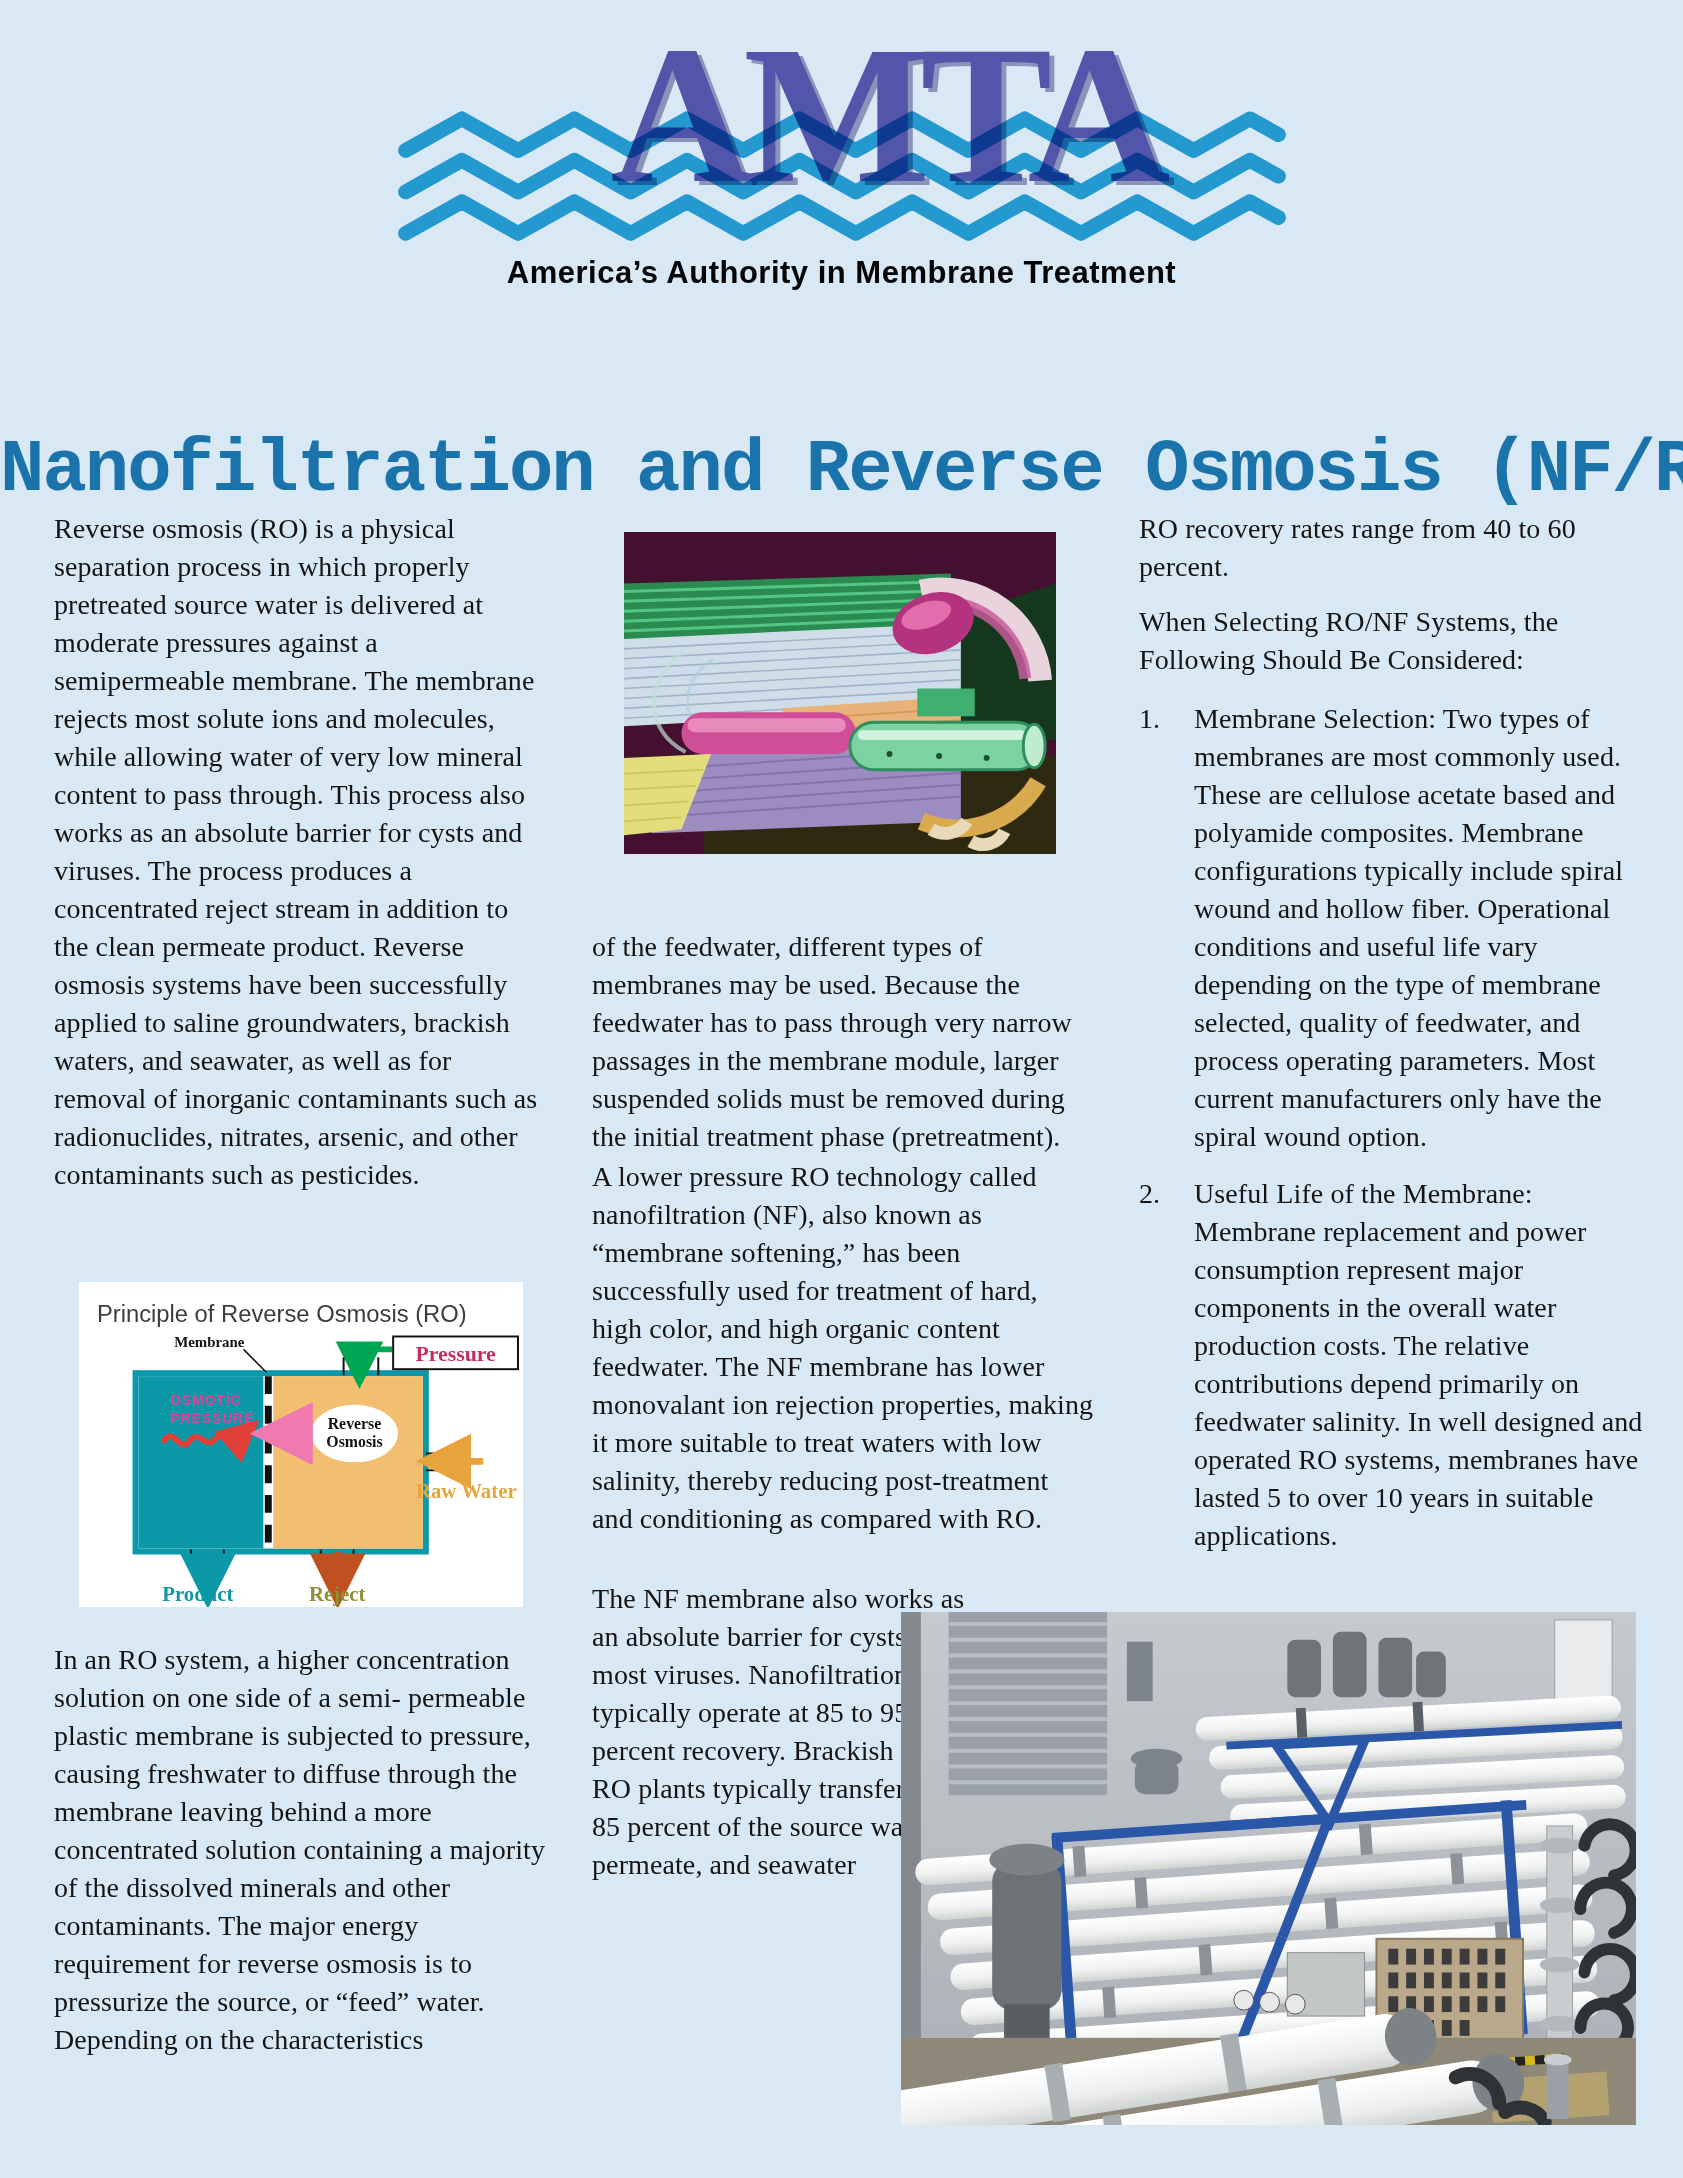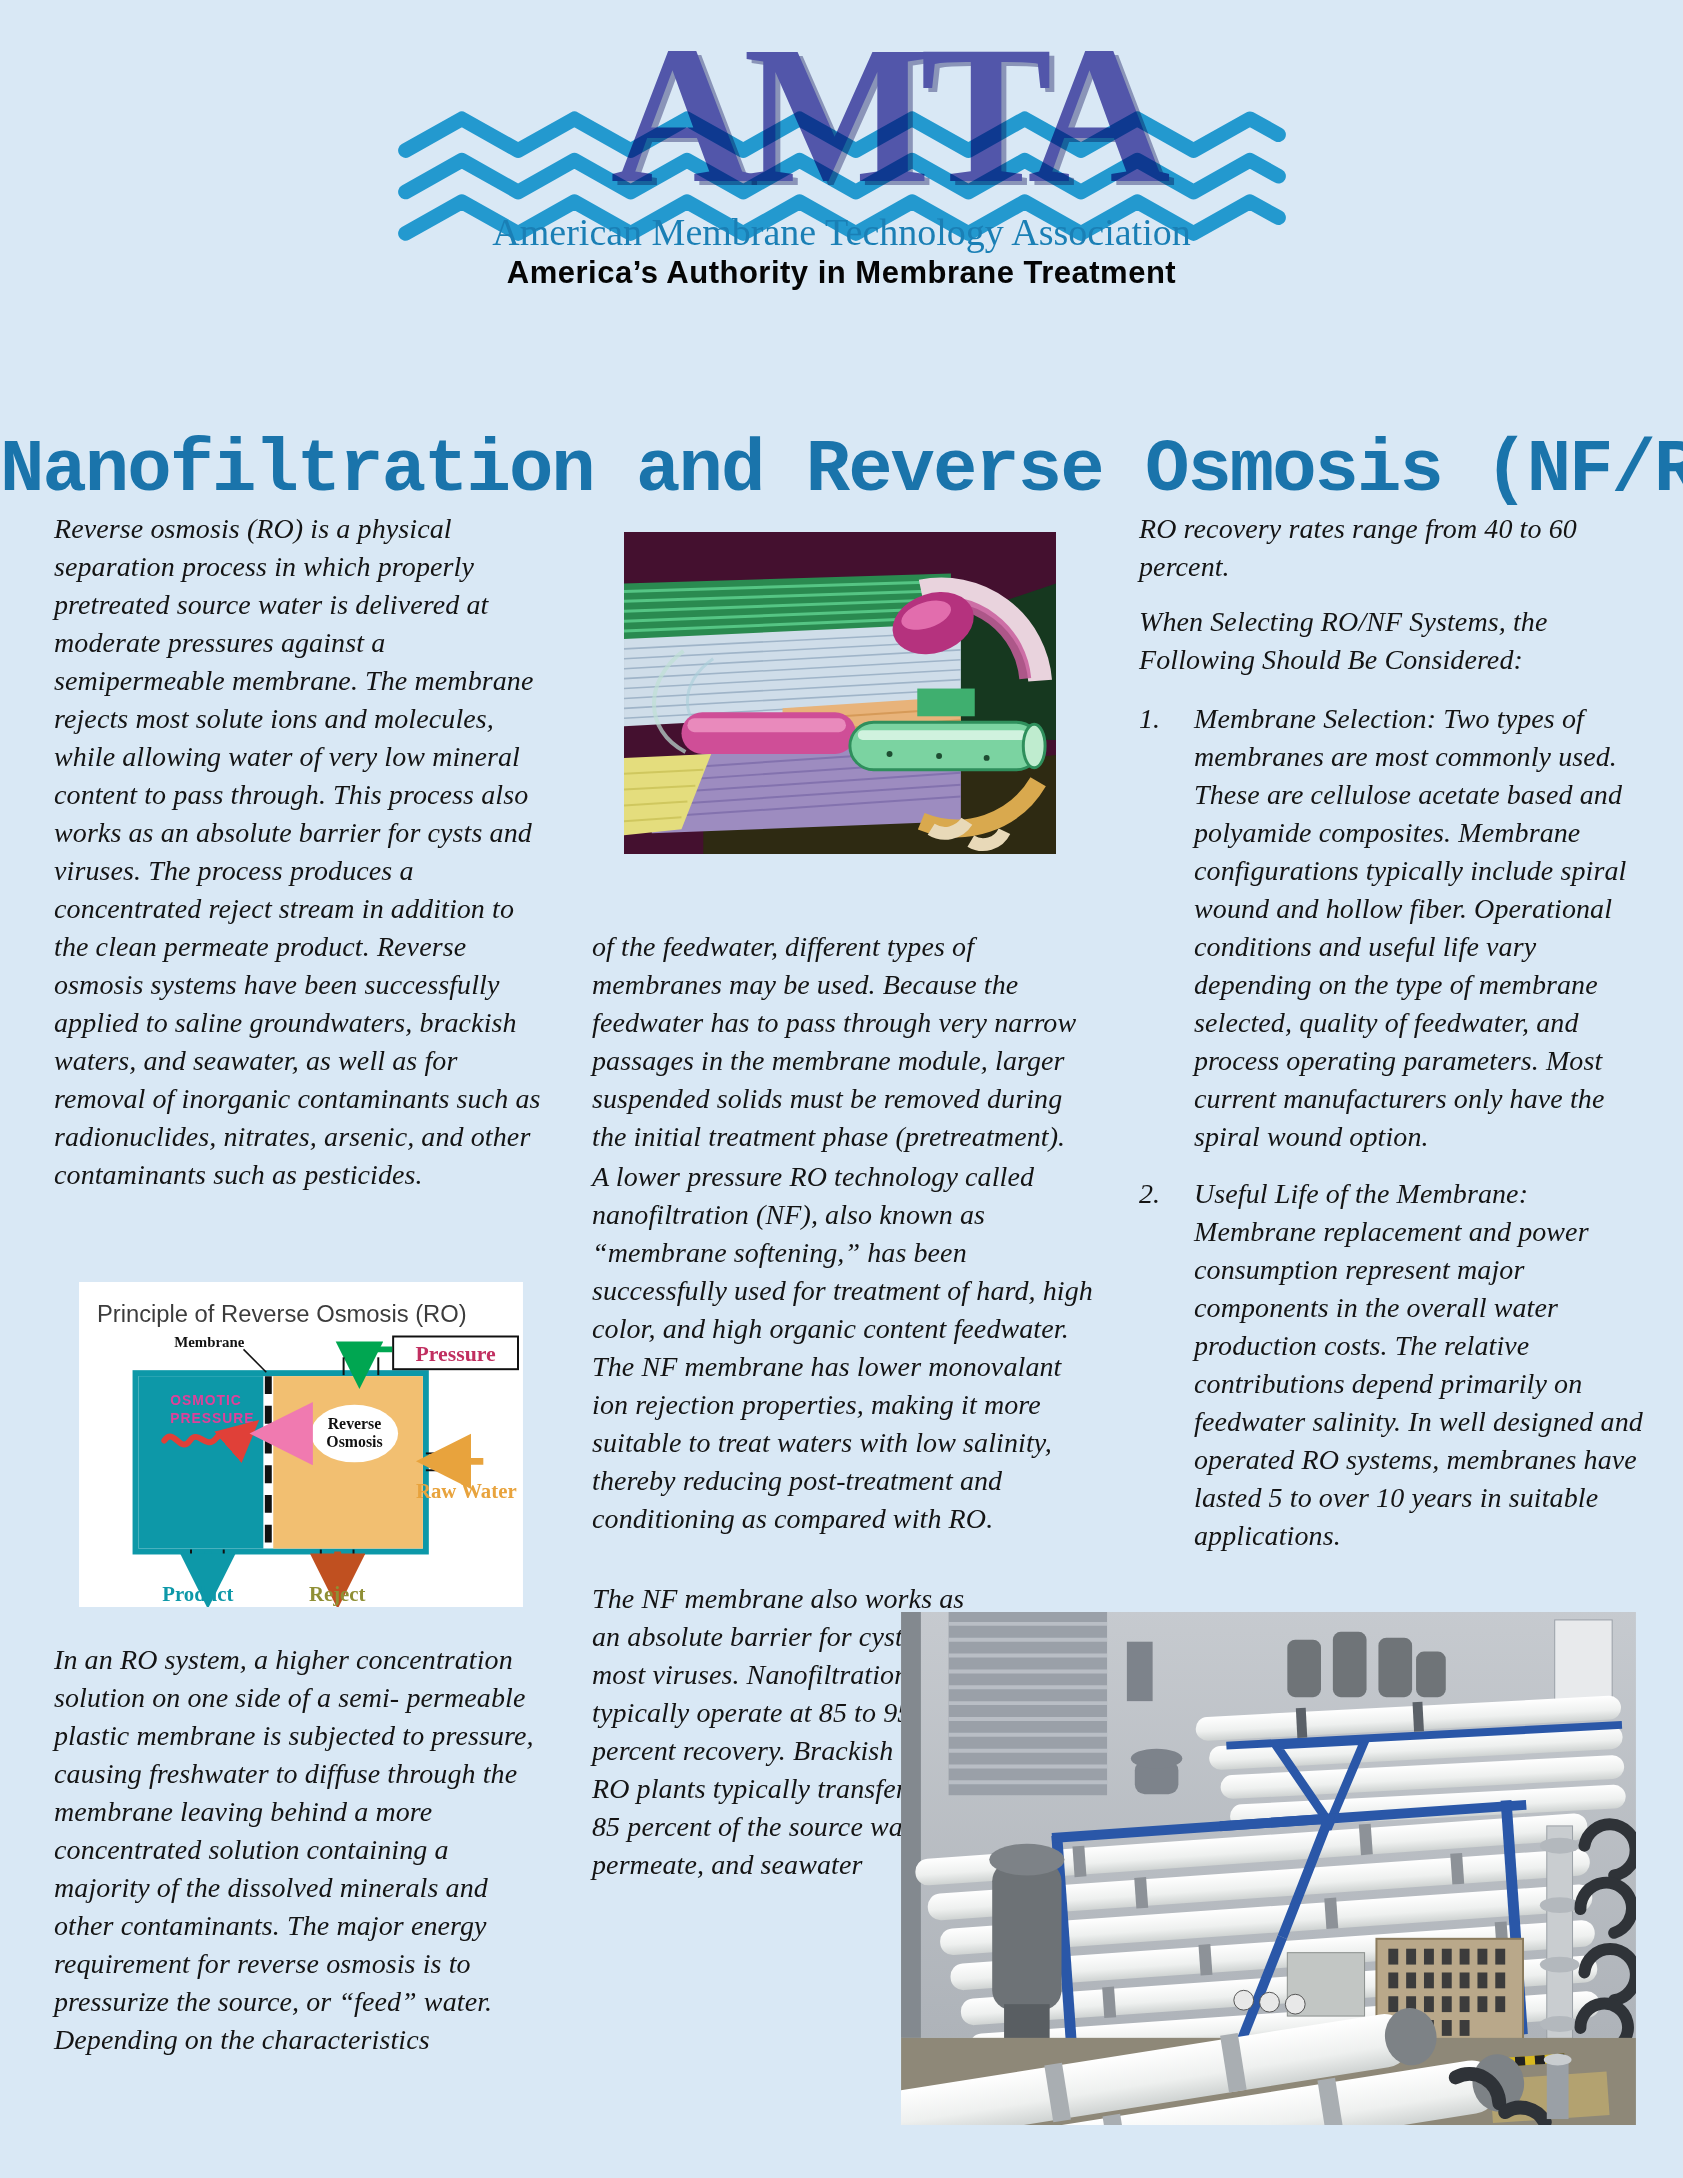--- a/index.html
+++ b/index.html
@@ -31,21 +31,21 @@
     font-size:31px; color:#050505; letter-spacing:0.5px;
   }
   .main-title{
     position:absolute; top:378px; left:0; width:100%; text-align:center;
     font-family:Liberation Mono, monospace; font-weight:bold;
     font-size:74px; color:#1a74ab; letter-spacing:-2px; white-space:nowrap;
   }
   
   .col-text{
     position:absolute; font-size:28px; line-height:38px;
-    text-align:left; letter-spacing:0.1px;font-style:italic;
+    text-align:left; letter-spacing:0.1px;
   }
   .para + .para{ margin-top:17px; }
   .num-list{ margin-top:21px; }
   .num-item{ display:grid; grid-template-columns:55px 1fr; }
   .num-item + .num-item{ margin-top:19px; }
   
   .diagram-box{ position:absolute; left:79px; top:1282px; width:444px; height:383px; }
   .module-img{ position:absolute; left:624px; top:532px; width:432px; height:322px; }
   .plant-photo{ position:absolute; left:901px; top:1612px; width:735px; height:513px; }
   svg{ display:block; }
@@ -60,21 +60,20 @@
   </div>
 
   <svg class="logo-waves" viewBox="0 0 900 160" aria-hidden="true">
     <g fill="none" stroke="#29a8d8" stroke-width="15" stroke-linejoin="round" stroke-linecap="round">
       <path d="M8,44 L65,12 L122,44 L179,12 L236,44 L293,12 L350,44 L407,12 L464,44 L521,12 L578,44 L635,12 L692,44 L749,12 L806,44 L863,12 L892,28"></path>
       <path d="M8,86 L65,54 L122,86 L179,54 L236,86 L293,54 L350,86 L407,54 L464,86 L521,54 L578,86 L635,54 L692,86 L749,54 L806,86 L863,54 L892,70"></path>
       <path d="M8,128 L65,96 L122,128 L179,96 L236,128 L293,96 L350,128 L407,96 L464,128 L521,96 L578,128 L635,96 L692,128 L749,96 L806,128 L863,96 L892,112"></path>
     </g>
   </svg>
 
-  <div class="org-name">American Membrane Technology Association</div>
   <div class="tagline">America’s Authority in Membrane Treatment</div>
 
   <h1 class="main-title">Nanofiltration and Reverse Osmosis (NF/RO)</h1>
 
   <div class="col-text" style="left:54px; top:510px; width:492px;">
     <div class="para">Reverse osmosis (RO) is a physical separation process in which properly pretreated source water is delivered at moderate pressures against a semipermeable membrane. The membrane rejects most solute ions and molecules, while allowing water of very low mineral content to pass through. This process also works as an absolute barrier for cysts and viruses. The process produces a concentrated reject stream in addition to the clean permeate product.  Reverse osmosis systems have been successfully applied to saline groundwaters, brackish waters, and seawater, as well as for removal of inorganic contaminants such as radionuclides, nitrates, arsenic, and other contaminants such as pesticides.</div>
   </div>
 
   <div class="diagram-box">
     <svg viewBox="0 0 448 328" width="444" height="325">

